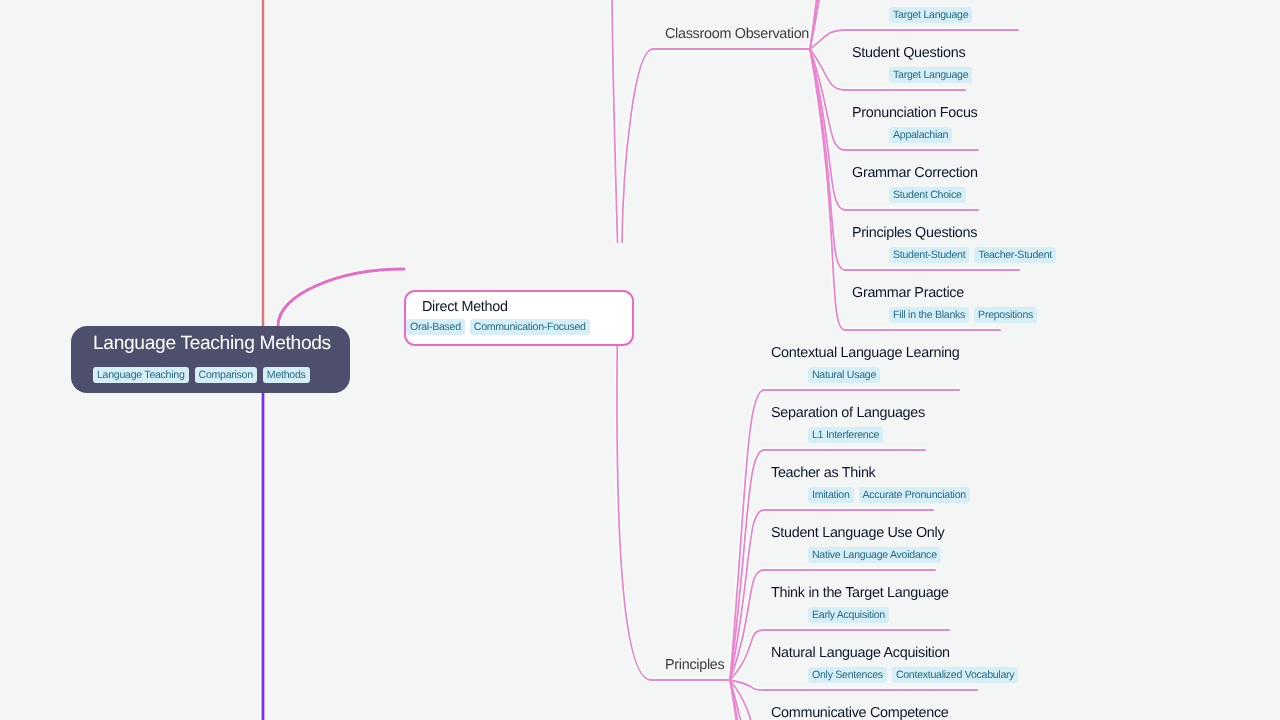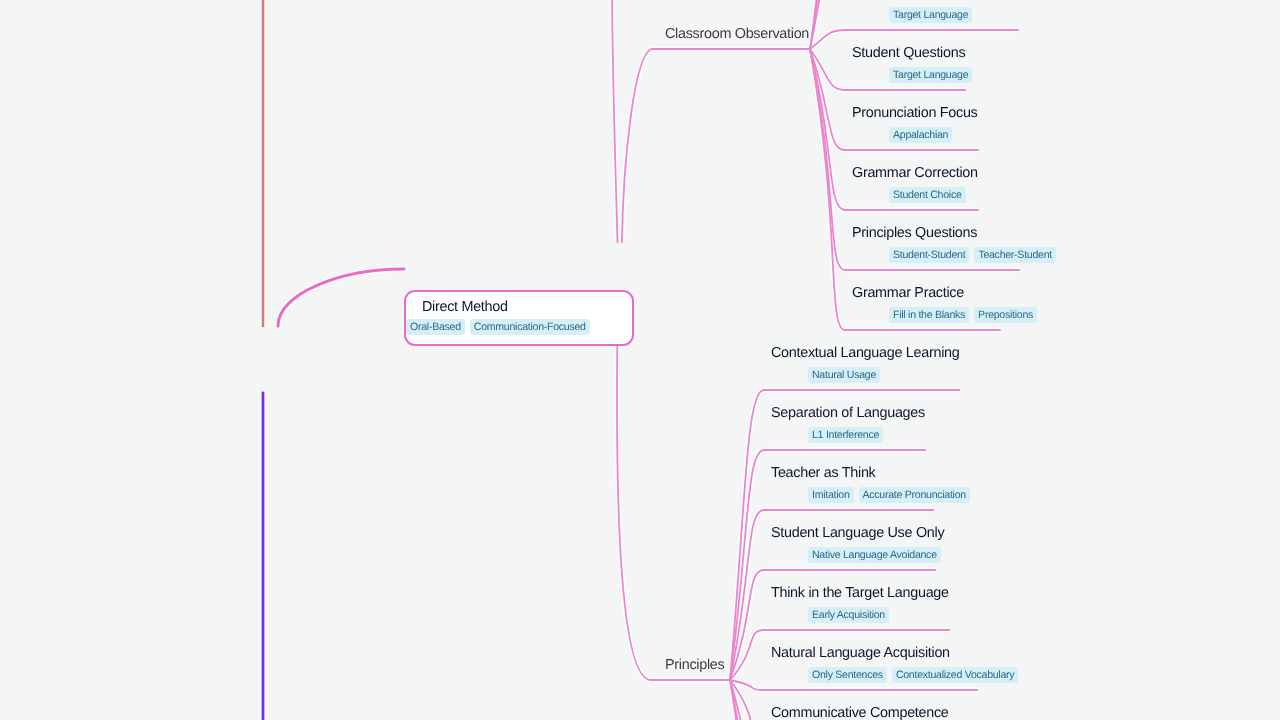--- a/index.html
+++ b/index.html
@@ -117,20 +117,28 @@
         <path d="M730 680 C752 807.1,746 885,764 885" fill="none" stroke="#eb85cf" stroke-width="1.8" stroke-linecap="round"></path>
         <path d="M278 326 C278 293.5, 340 269, 404 269" fill="none" stroke="#e86ac9" stroke-width="3" stroke-linecap="round"></path>
         <path d="M622 242 C623 165, 634 49, 653 49 L810 49" fill="none" stroke="#eb85cf" stroke-width="1.8" stroke-linecap="round"></path>
         <path d="M617.5 242 C615 150, 612 60, 612 -20" fill="none" stroke="#eb85cf" stroke-width="1.8" stroke-linecap="round"></path>
         <path d="M618 298 C614.5 496, 619 680, 651 680 L730 680" fill="none" stroke="#eb85cf" stroke-width="1.8" stroke-linecap="round"></path>
         <path d="M263 326 L263 -20" fill="none" stroke="#dd7878" stroke-width="2.6" stroke-linecap="round"></path>
         <path d="M263 393 L263 740" fill="none" stroke="#7b2ef2" stroke-width="2.8" stroke-linecap="round"></path>
       </g>
     </svg>
 
+  <div class="node" id="root">
+    <div class="ntitle">Language Teaching Methods</div>
+    <div class="tags">
+        <span class="tag">Language Teaching</span>
+        <span class="tag">Comparison</span>
+        <span class="tag">Methods</span>
+      </div>
+  </div>
 
   <div class="node" id="dm">
     <div class="ntitle">Direct Method</div>
     <div class="tags">
         <span class="tag">Oral-Based</span>
         <span class="tag">Communication-Focused</span>
       </div>
   </div>
 
   <div class="branchlabel" id="lbl-co">Classroom Observation</div>

